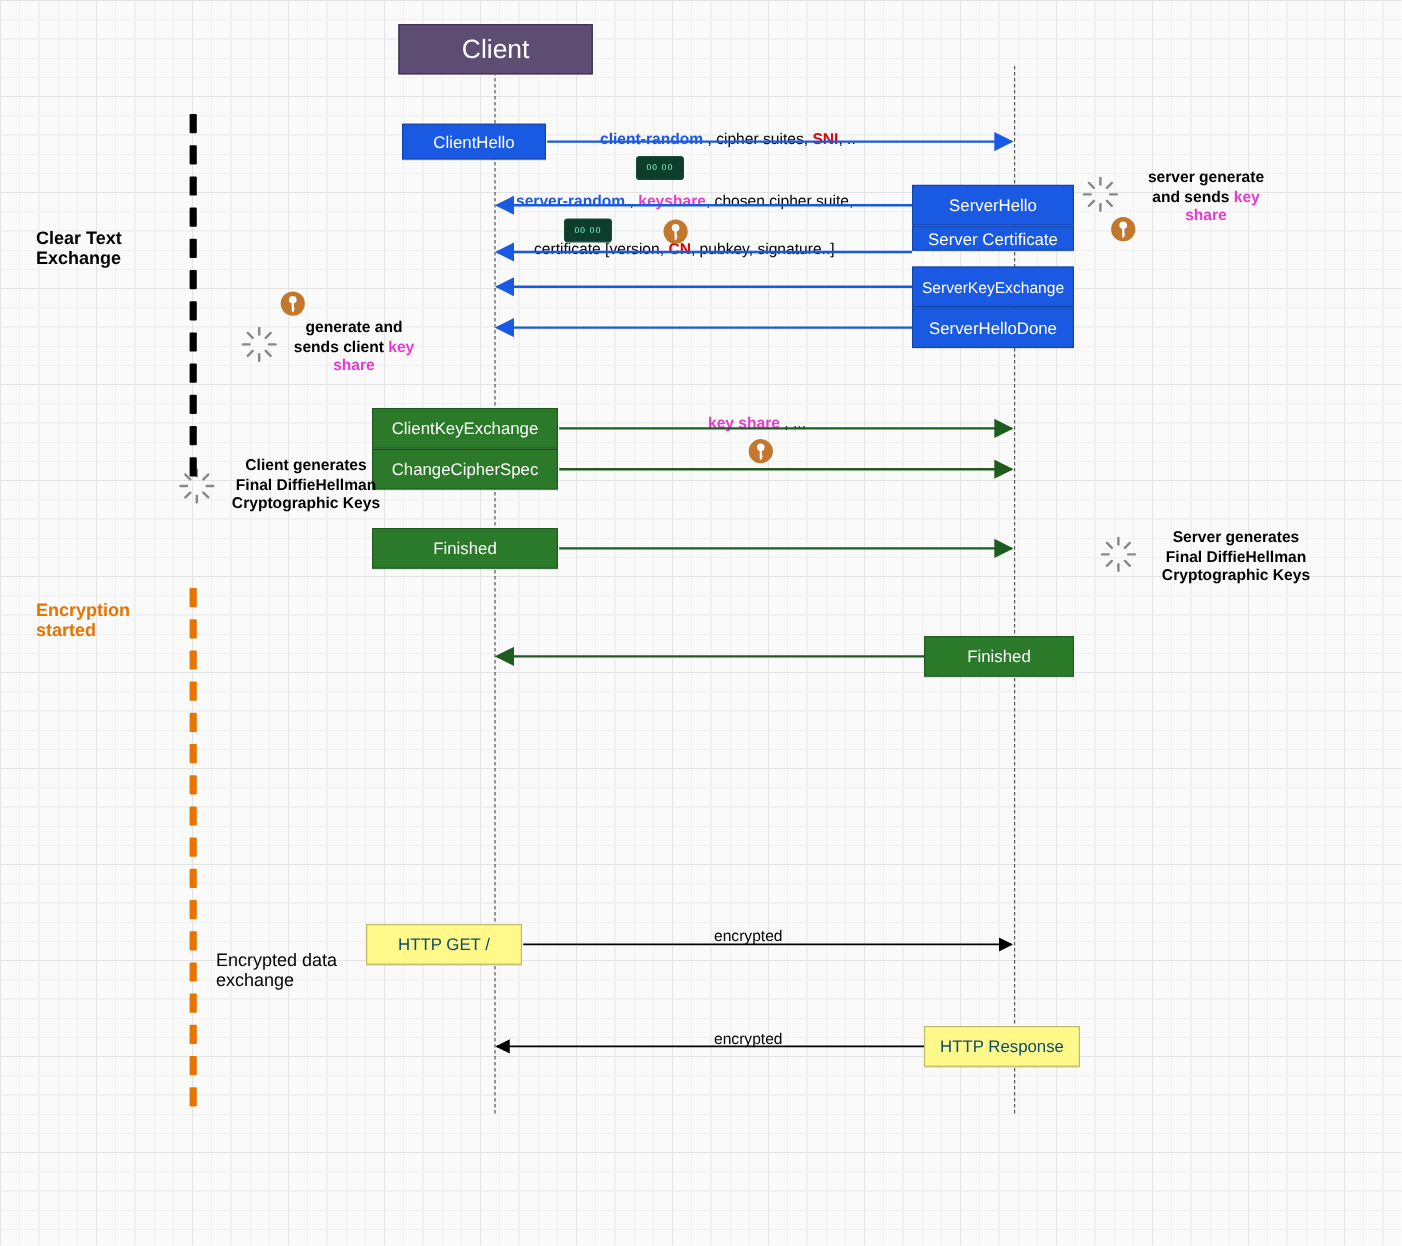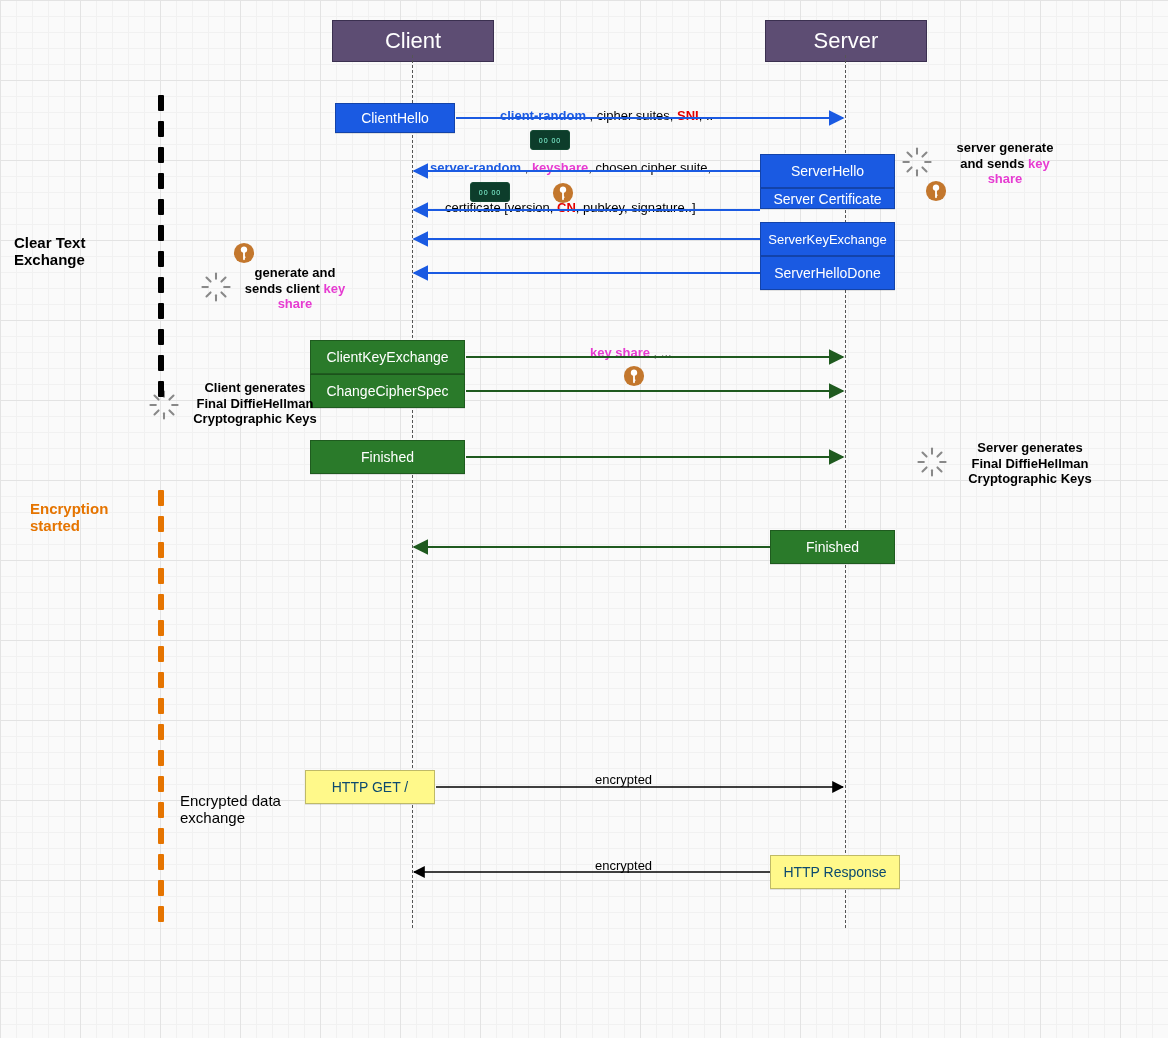--- a/index.html
+++ b/index.html
@@ -72,31 +72,30 @@
   .spinner{position:absolute;width:34px;height:34px;}
   .caption{position:absolute;bottom:20px;left:0;right:0;text-align:center;font-size:22px;}
   .sidetxt{position:absolute;font-size:15px;font-weight:700;}
 </style>
 </head>
 <body>
 
 <div id="stage">
 
   <div class="participant" style="left:332px;width:160px;">Client</div>
-  <div class="participant" style="left:765px;width:160px;">Server</div>
 
   <div class="lifeline" style="left:412px;"></div>
   <div class="lifeline" style="left:845px;"></div>
 
   <div class="dashline" style="left:158px;">
     
     
   </div>
 
-  <div class="sidetxt" style="left:14px;top:190px;white-space:pre;margin-top:44px;">Clear Text
+  <div class="sidetxt" style="left:30px;top:190px;white-space:pre;">Clear Text
 Exchange</div>
   <div class="sidetxt" style="left:30px;top:500px;white-space:pre;color:var(--orange);">Encryption
 started</div>
   <div class="sidetxt" style="left:180px;top:792px;white-space:pre;font-weight:400;">Encrypted data
 exchange</div>
 
   <div class="box blue" style="left:335px;top:103px;width:120px;height:30px;">ClientHello</div>
 
   <div class="box blue" style="left:760px;top:154px;width:135px;height:34px;">ServerHello</div>
   <div class="box blue" style="left:760px;top:188px;width:135px;height:21px;">Server Certificate</div>

